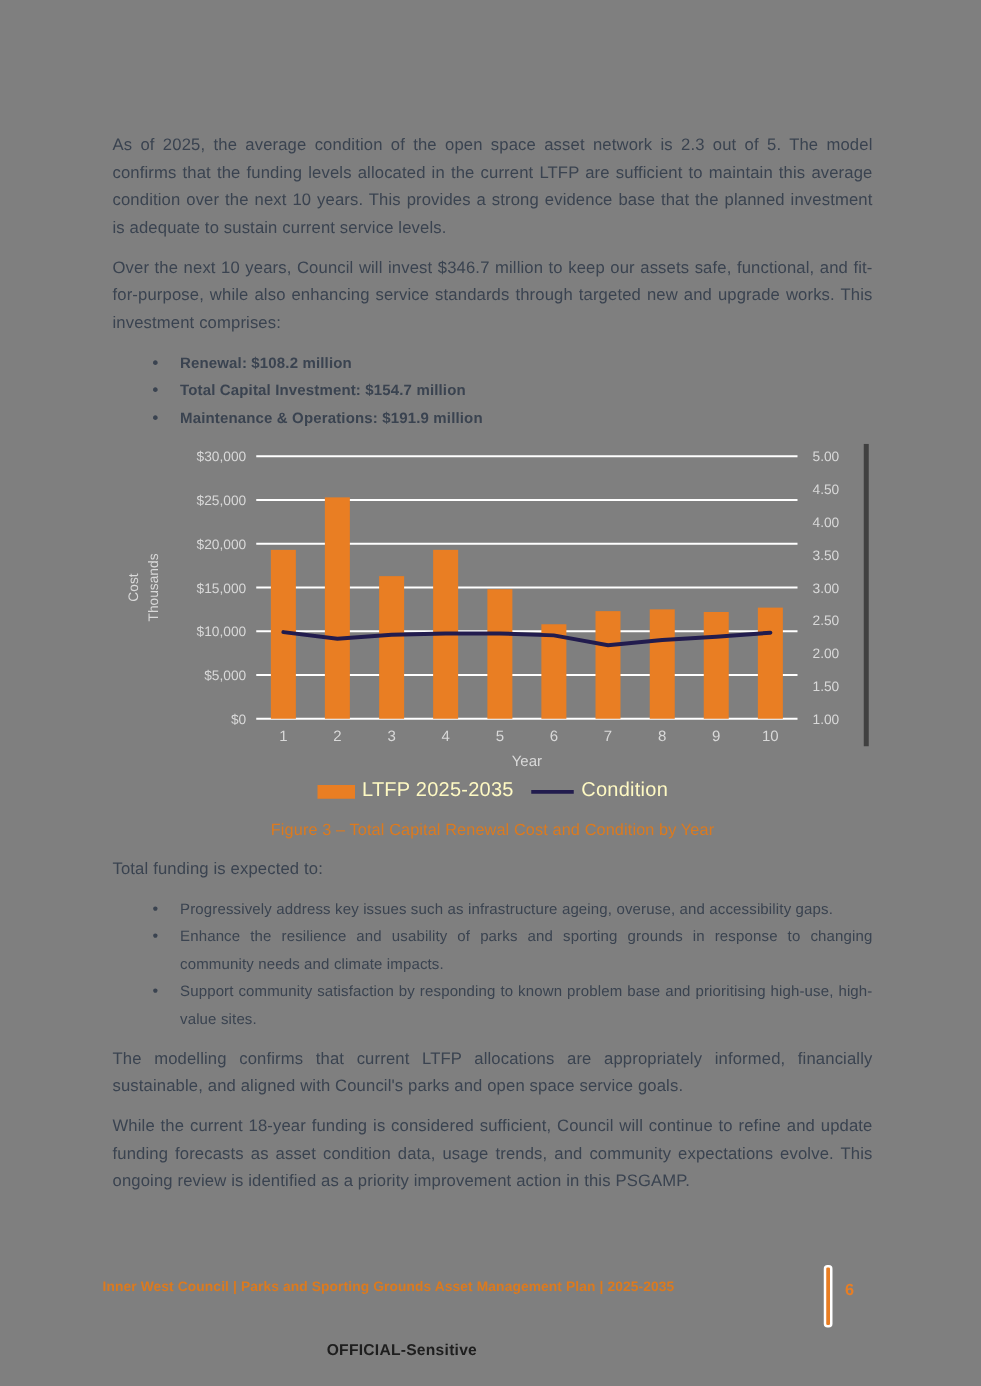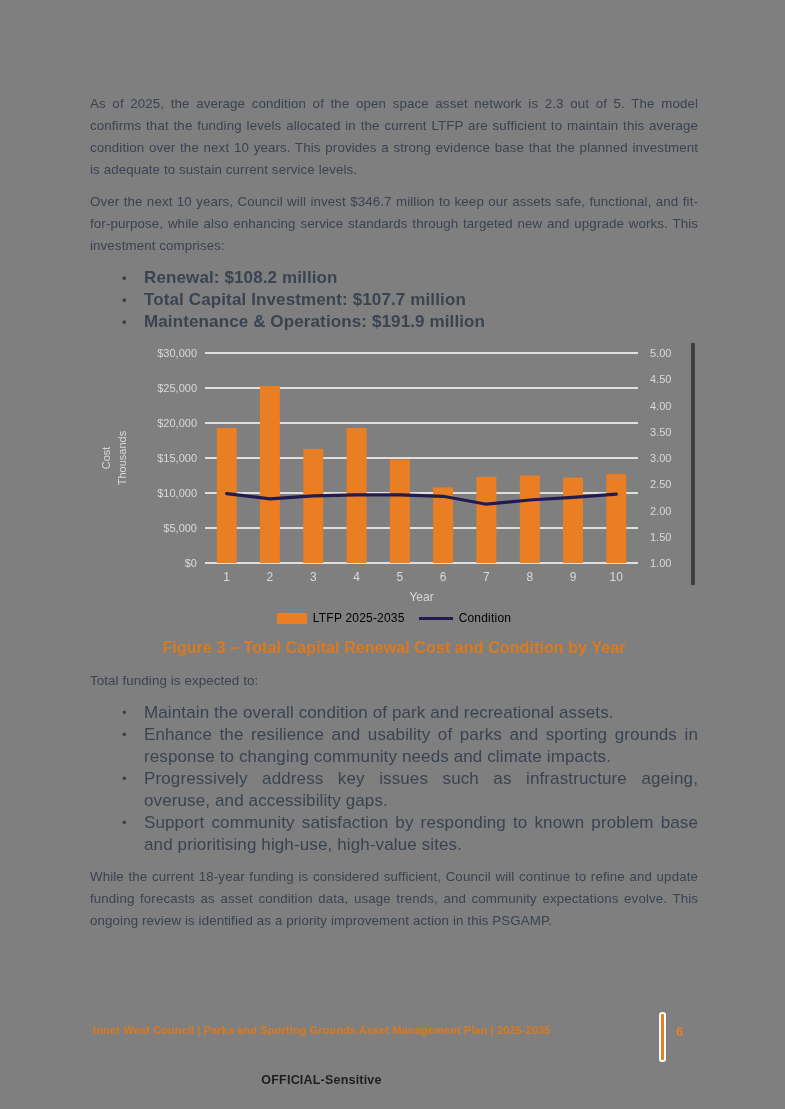--- a/index.html
+++ b/index.html
@@ -1,53 +1,53 @@
 <!DOCTYPE html>
 <html><head>
 <meta charset="utf-8">
 <style>
   html,body{margin:0;padding:0;}
   body{
     width:785px;height:1109px;background:#7F7F7F;
     font-family:"Liberation Sans", sans-serif;
   }
   .page{position:relative;width:785px;height:1109px;overflow:hidden;}
-  .content{position:absolute;left:90px;top:0;width:608px;}
+  .content{position:absolute;left:90px;top:12px;width:608px;}
   p.body{
     font-size:13.3px;line-height:22px;text-align:justify;
     color:#3A4350;margin:0 0 10px;letter-spacing:.12px;
   }
   p.first{margin-top:93px;}
   ul.blist{list-style:none;margin:2px 0 10px;padding:0 0 0 30px;}
   ul.blist li{
-    position:relative;padding-left:24px;font-size:17px;line-height:22px;
+    position:relative;padding-left:24px;font-size:12px;line-height:22px;
     color:#3A4350;letter-spacing:.12px;
   }
   ul.blist li::before{
     content:"\2022";position:absolute;left:2px;top:0;color:#3A4350;font-size:13px;
   }
   ul.inv li{font-weight:bold;}
   ul.exp li{text-align:justify;}
   .chart-wrap{margin-top:8px;}
   svg text{font-family:"Liberation Sans", sans-serif;}
   .tick{fill:#D9D9D9;font-size:11px;}
   .tickx{fill:#D9D9D9;font-size:12px;}
   .legend-row{
     display:flex;justify-content:center;align-items:center;gap:14px;margin-top:2px;
   }
   .legend-item{display:flex;align-items:center;gap:6px;}
   .sw-bar{width:30px;height:11px;}
   .sw-line{width:34px;height:3px;}
-  .legend-label{font-size:12px;color:#000000;letter-spacing:.2px;}
+  .legend-label{font-size:16px;color:#fef9c3;letter-spacing:.2px;}
   .caption{
-    text-align:center;color:#DC7A1E;font-weight:bold;font-size:16px;
+    text-align:center;color:#DC7A1E;font-weight:normal;font-size:13px;
     margin:14px 0 13px;letter-spacing:.1px;
   }
   .footer-text{
-    position:absolute;left:93px;top:1024px;width:520px;
+    position:absolute;left:82px;top:1024px;width:520px;
     color:#DC7A1E;font-weight:bold;font-size:11px;letter-spacing:.1px;
   }
   .pagenum-line{
     position:absolute;left:659px;top:1012px;width:3px;height:46px;
     background:#E97E23;border:2px solid #FFFFFF;border-radius:3px;
   }
   .pagenum{
     position:absolute;left:676px;top:1024px;color:#E97E23;
     font-size:13px;font-weight:bold;
   }
@@ -61,21 +61,21 @@
 
 <div class="page">
   <div class="content">
 
     <p class="body first">As of 2025, the average condition of the open space asset network is 2.3 out of 5. The model confirms that the funding levels allocated in the current LTFP are sufficient to maintain this average condition over the next 10 years. This provides a strong evidence base that the planned investment is adequate to sustain current service levels.</p>
 
     <p class="body">Over the next 10 years, Council will invest $346.7 million to keep our assets safe, functional, and fit-for-purpose, while also enhancing service standards through targeted new and upgrade works. This investment comprises:</p>
 
     <ul class="blist inv">
       <li>Renewal: $108.2 million</li>
-      <li>Total Capital Investment: $107.7 million</li>
+      <li>Total Capital Investment: $154.7 million</li>
       <li>Maintenance &amp; Operations: $191.9 million</li>
     </ul>
 
     <div class="chart-wrap">
       <svg id="chart-svg" width="608" height="262" viewBox="0 0 608 262">
           <line x1="115" x2="548" y1="220.0" y2="220.0" stroke="#FFFFFF" stroke-width="1.6"></line>
           <text x="107" y="224.0" text-anchor="end" class="tick">$0</text>
           <line x1="115" x2="548" y1="185.0" y2="185.0" stroke="#FFFFFF" stroke-width="1.6"></line>
           <text x="107" y="189.0" text-anchor="end" class="tick">$5,000</text>
           <line x1="115" x2="548" y1="150.0" y2="150.0" stroke="#FFFFFF" stroke-width="1.6"></line>
@@ -133,26 +133,26 @@
           <span class="legend-label">Condition</span>
         </div>
       </div>
     </div>
 
     <div class="caption">Figure 3 – Total Capital Renewal Cost and Condition by Year</div>
 
     <p class="body">Total funding is expected to:</p>
 
     <ul class="blist exp">
-      <li>Maintain the overall condition of park and recreational assets.</li>
+      <li>Progressively address key issues such as infrastructure ageing, overuse, and accessibility gaps.</li>
       <li>Enhance the resilience and usability of parks and sporting grounds in response to changing community needs and climate impacts.</li>
-      <li>Progressively address key issues such as infrastructure ageing, overuse, and accessibility gaps.</li>
       <li>Support community satisfaction by responding to known problem base and prioritising high-use, high-value sites.</li>
     </ul>
 
+    <p class="body">The modelling confirms that current LTFP allocations are appropriately informed, financially sustainable, and aligned with Council's parks and open space service goals.</p>
 
     <p class="body">While the current 18-year funding is considered sufficient, Council will continue to refine and update funding forecasts as asset condition data, usage trends, and community expectations evolve. This ongoing review is identified as a priority improvement action in this PSGAMP.</p>
   </div>
 
   <div class="footer-text">Inner West Council | Parks and Sporting Grounds Asset Management Plan | 2025-2035</div>
   <div class="pagenum-line"></div>
   <div class="pagenum">6</div>
   <div class="official">OFFICIAL-Sensitive</div>
 </div>
 

